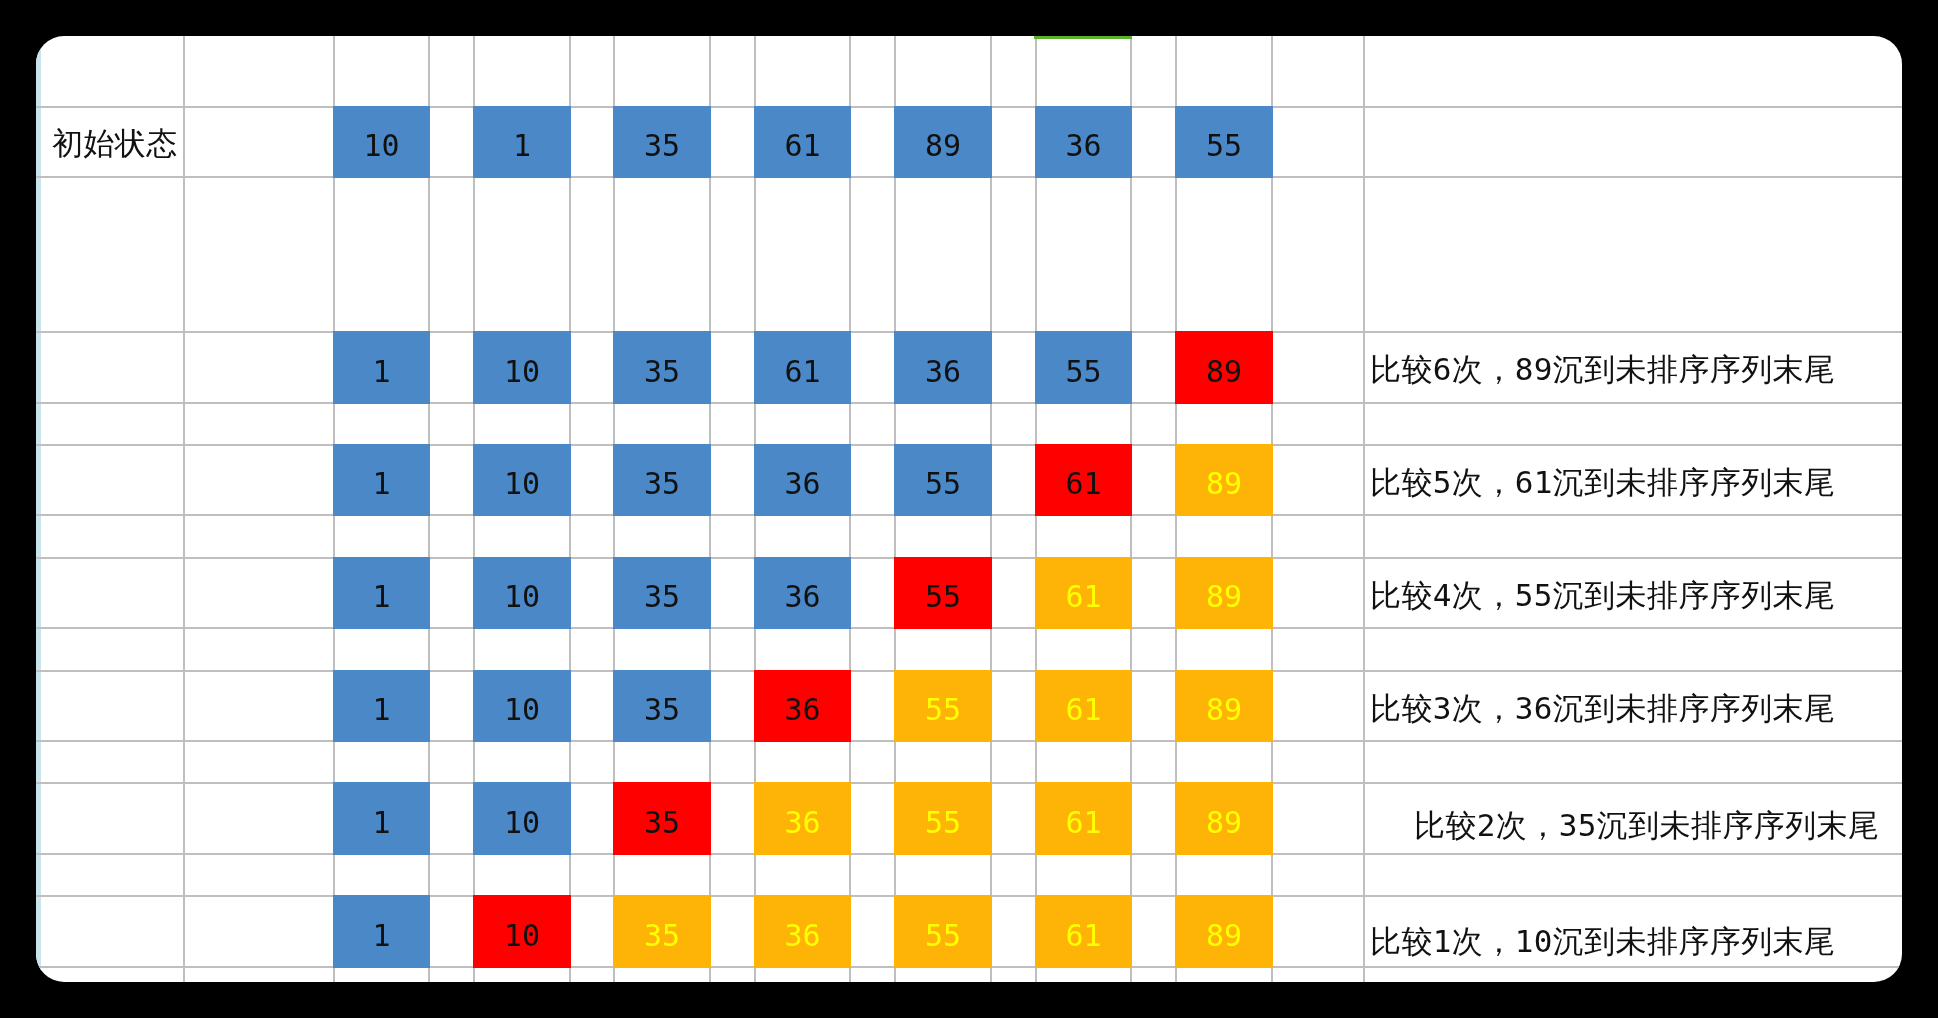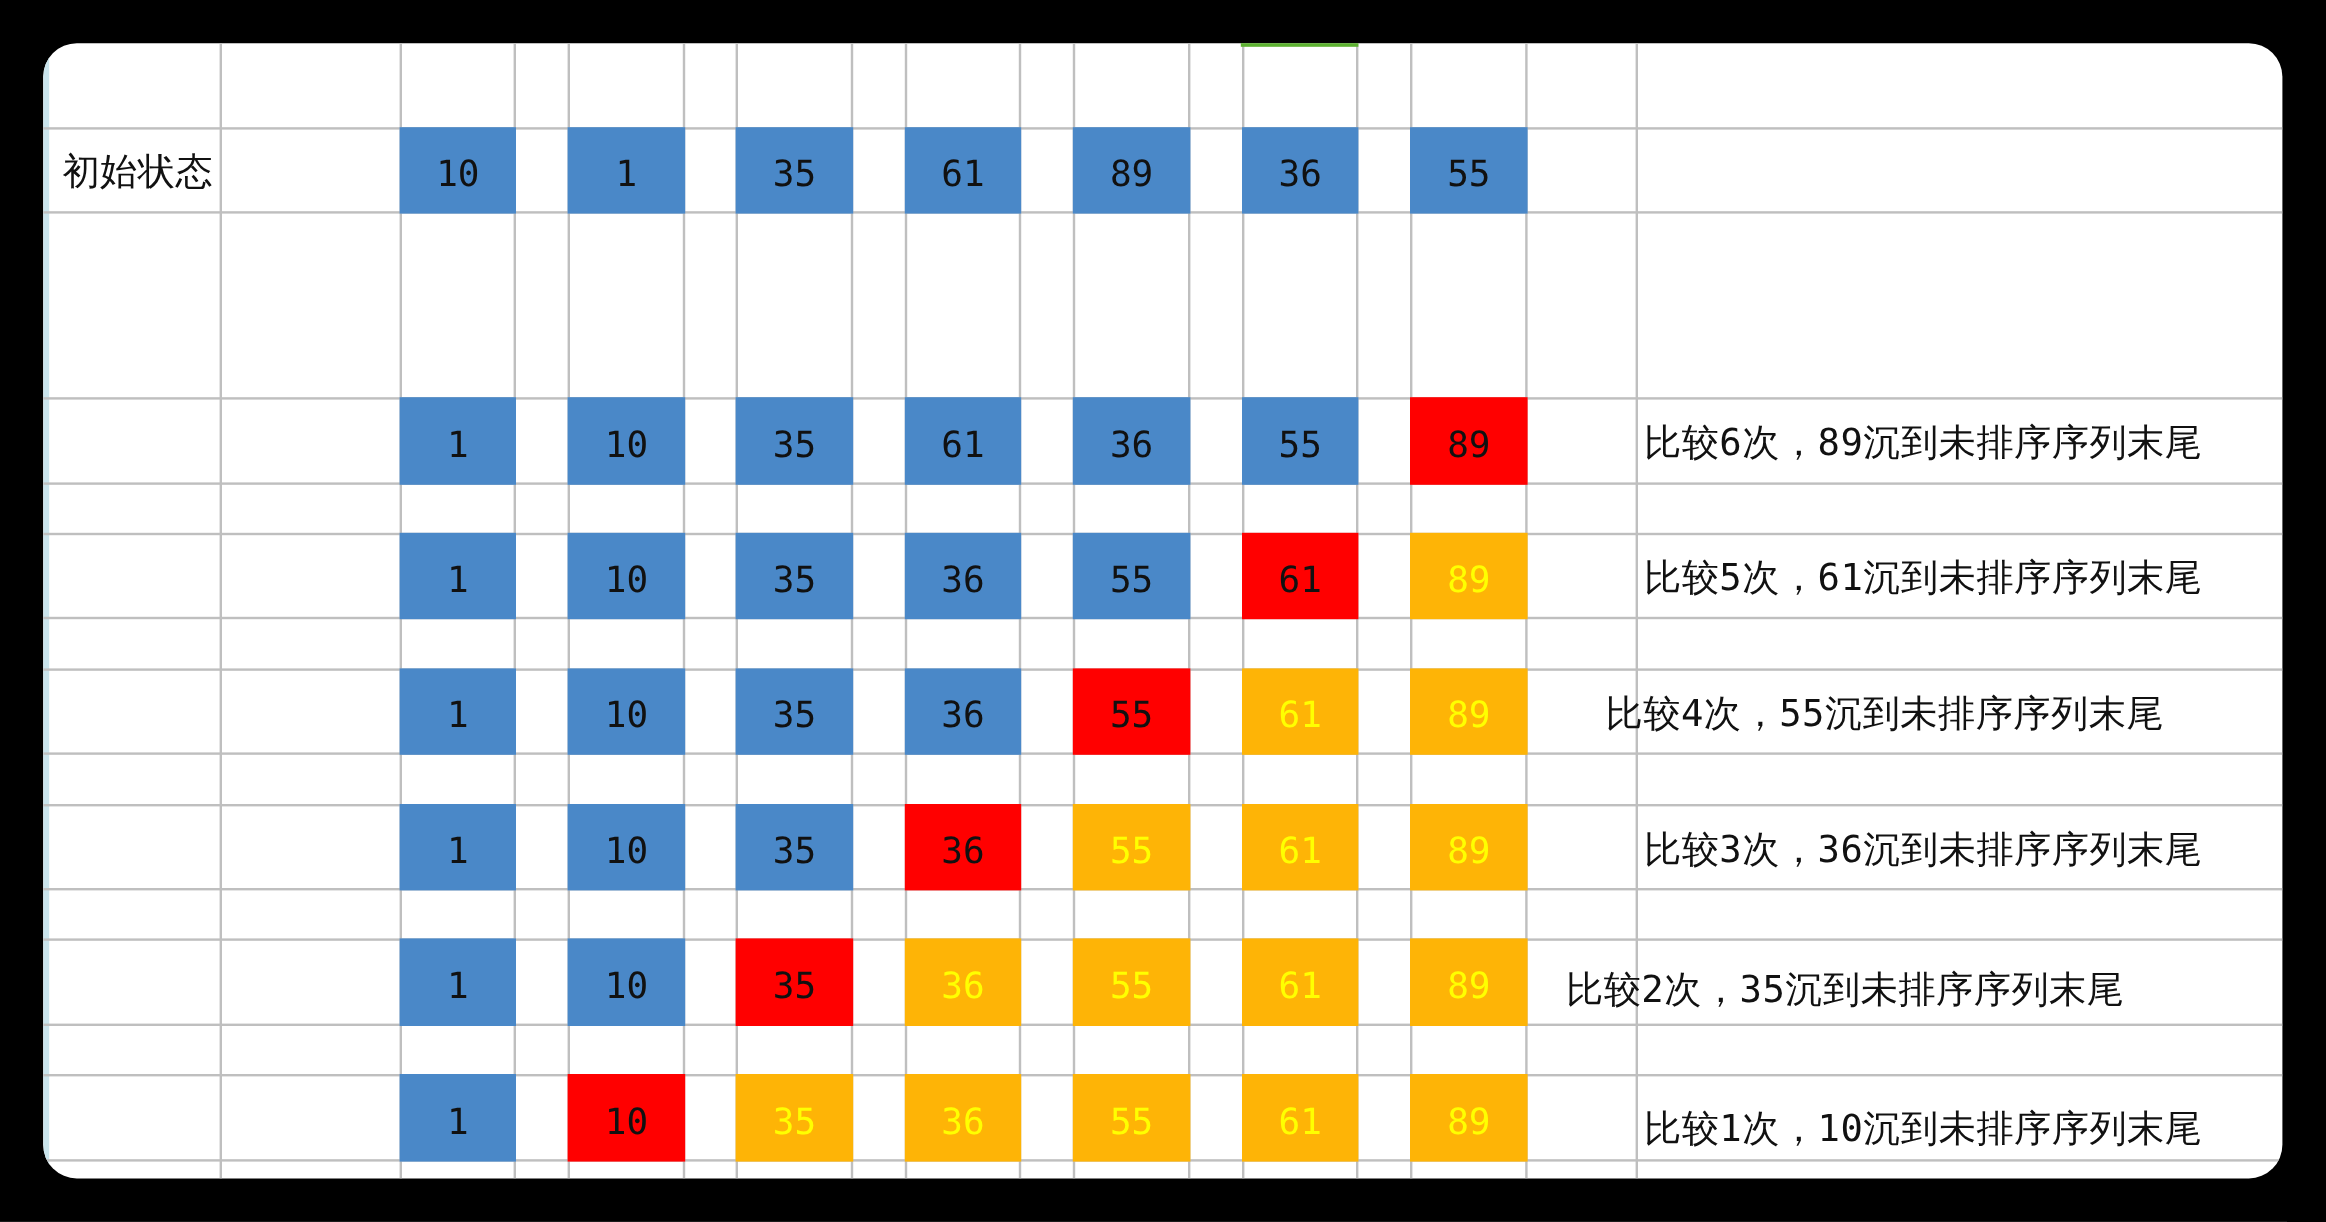--- a/index.html
+++ b/index.html
@@ -1,20 +1,20 @@
 <!DOCTYPE html>
 <html><head>
 <meta charset="utf-8">
 <style>
   html,body{margin:0;padding:0;background:#000;}
   body{width:1938px;height:1018px;overflow:hidden;
        font-family:"DejaVu Sans Mono","DejaVu Sans",monospace;
        -webkit-font-smoothing:antialiased;}
 
-  #stage{position:relative;width:1938px;height:1018px;background:#000;}
+  #stage{position:relative;width:1938px;height:1018px;background:#000;border-radius:12px;}
 
   
   #card{position:absolute;left:36px;top:36px;width:1866px;height:946px;
         background:#ffffff;border-radius:28px;overflow:hidden;}
   #tint{position:absolute;left:0;top:0;width:5px;height:946px;background:#c9e4ec;}
 
   
   .vline{position:absolute;width:2px;top:0;height:946px;background:#bfbfbf;}
   .hline{position:absolute;height:2px;left:0;width:1866px;background:#bfbfbf;}
 
@@ -163,21 +163,21 @@
         </div>
         <div class="cell red" style="left: 858px; top: 521px; width: 98px; height: 72px;">
           <span>55</span>
         </div>
         <div class="cell orange" style="left: 999px; top: 521px; width: 97px; height: 72px;">
           <span>61</span>
         </div>
         <div class="cell orange" style="left: 1139px; top: 521px; width: 98px; height: 72px;">
           <span>89</span>
         </div>
-        <div class="note" style="left: 1302px; top: 521px; height: 72px;">
+        <div class="note" style="left: 1334px; top: 521px; height: 72px;">
           <span>比较4次，55沉到未排序序列末尾</span>
         </div>
         <div class="cell blue" style="left: 297px; top: 634px; width: 97px; height: 72px;">
           <span>1</span>
         </div>
         <div class="cell blue" style="left: 437px; top: 634px; width: 98px; height: 72px;">
           <span>10</span>
         </div>
         <div class="cell blue" style="left: 577px; top: 634px; width: 98px; height: 72px;">
           <span>35</span>
@@ -211,21 +211,21 @@
         </div>
         <div class="cell orange" style="left: 858px; top: 746px; width: 98px; height: 73px;">
           <span>55</span>
         </div>
         <div class="cell orange" style="left: 999px; top: 746px; width: 97px; height: 73px;">
           <span>61</span>
         </div>
         <div class="cell orange" style="left: 1139px; top: 746px; width: 98px; height: 73px;">
           <span>89</span>
         </div>
-        <div class="note" style="left: 1269px; top: 746px; height: 83px;">
+        <div class="note" style="left: 1378px; top: 746px; height: 83px;">
           <span>比较2次，35沉到未排序序列末尾</span>
         </div>
         <div class="cell blue" style="left: 297px; top: 859px; width: 97px; height: 73px;">
           <span>1</span>
         </div>
         <div class="cell red" style="left: 437px; top: 859px; width: 98px; height: 73px;">
           <span>10</span>
         </div>
         <div class="cell orange" style="left: 577px; top: 859px; width: 98px; height: 73px;">
           <span>35</span>

